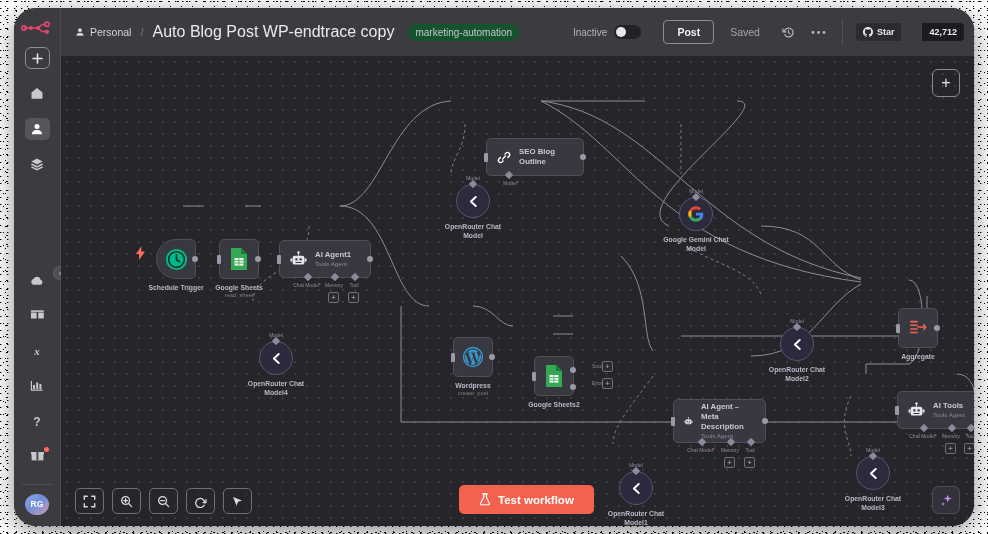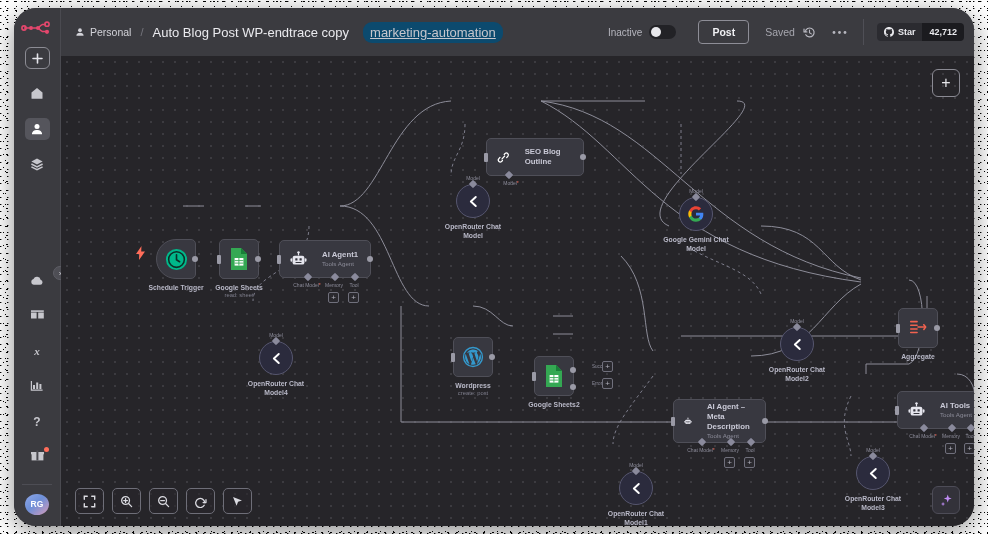--- a/index.html
+++ b/index.html
@@ -74,45 +74,45 @@
   
   #header {
     height: 48px; flex: 0 0 48px;
     display: flex; align-items: center;
     padding: 0 10px 0 14px;
     background: #3b3b40;
     gap: 0;
   }
   .crumb-user { display: flex; align-items: center; gap: 5px; color: #d3d3d9; font-size: 10.5px; }
   .crumb-sep { color: #76767e; margin: 0 9px; font-size: 11px; }
-  #wf-title { color: #eaeaee; font-size: 13px; }
+  #wf-title { color: #eaeaee; font-size: 16px; }
   #wf-tag {
-    margin-left: 14px; background: #0c4a6e; color: #c6c6cd;
-    font-size: 13px; padding: 3px 7px; border-radius: 9px; text-decoration: underline;
+    margin-left: 14px; background: #14532d; color: #c6c6cd;
+    font-size: 10px; padding: 3px 7px; border-radius: 9px;
   }
   .hdr-spacer { flex: 1; }
   #activation { display: flex; align-items: center; gap: 7px; margin-right: 22px; }
   #activation .lbl { color: #b5b5bd; font-size: 10px; }
   #toggle {
     width: 27px; height: 14px; border-radius: 7px; background: #222226;
     position: relative;
   }
   #toggle::after {
     content:''; position: absolute; left: 2px; top: 2px;
     width: 10px; height: 10px; border-radius: 50%; background: #e8e8ec;
   }
   #share-btn {
     border: 1px solid #8e8e97; border-radius: 4px;
     color: #f0f0f3; font-size: 10.5px; font-weight: bold;
     padding: 5px 13px; margin-right: 16px;
   }
-  #saved-lbl { color: #a6a6ae; font-size: 10.5px; margin-right: 8px; }
+  #saved-lbl { color: #a6a6ae; font-size: 10.5px; margin-right: 22px; }
   .hdr-icon { color: #b6b6be; font-size: 12px; margin-right: 16px; display:flex; align-items:center;}
   #hdr-divider { width: 1px; height: 26px; background: #4f4f56; margin-right: 13px; }
-  #star-widget { display: flex; align-items: stretch; border-radius: 4px; overflow: hidden; font-size: 9px; }
+  #star-widget { display: flex; align-items: stretch; border-radius: 4px; overflow: hidden; font-size: 9px; gap: 21px; }
   #star-left {
     background: #2b2b30; color: #eaeaee; padding: 4px 7px;
     display: flex; align-items: center; gap: 4px; font-weight: bold;
   }
   #star-count { background: #1b1b1f; color: #eaeaee; padding: 4px 7px; display:flex; align-items:center; font-weight: bold;}
   
   #canvas-wrap { flex: 1; position: relative; background: #262529; overflow: hidden; }
   #canvas-dots {
     position: absolute; inset: 0;
     background-image: radial-gradient(circle, #3c3b40 0.8px, transparent 0.9px);
@@ -131,21 +131,21 @@
     position: absolute; z-index: 10;
   }
   .node-box {
     background: #383840; border: 1px solid #4f4f58;
     border-radius: 5px;
     display: flex; align-items: center;
     color: #d8d8e2;
     position: relative;
   }
   .node-box.square { width: 40px; height: 40px; justify-content: center; }
-  .node-box.wide { height: 38px; padding: 16px 10px; gap: 15px; }
+  .node-box.wide { height: 38px; padding: 16px 10px; gap: 8px; }
   .node-title { font-size: 7.8px; color: #c9c9d6; font-weight: bold; line-height: 1.25; }
   .node-sub { font-size: 6.2px; color: #8b8b98; line-height: 1.3; }
   .node-label {
     position: absolute; left: 50%; transform: translateX(-50%);
     text-align: center; white-space: nowrap;
     font-size: 6.8px; color: #b9b9c8; font-weight: bold;
     line-height: 1.35; top: 100%; margin-top: 4px;
   }
   .node-label .sub { display: block; font-size: 5.8px; color: #7f7f8d; font-weight: normal; }
   
@@ -701,20 +701,27 @@
               <path d="M12.9 5v3.2H9.8" stroke="#dadae0" stroke-width="1.4" fill="none" stroke-linecap="round" stroke-linejoin="round"></path>
             </svg>
         </div>
         <div class="tb-btn">
           <svg width="13" height="13" viewBox="0 0 14 14">
               <path d="M2.2 2.2l9.6 3.6-4.2 1.6-1.6 4.2z" fill="#dadae0"></path>
             </svg>
         </div>
       </div>
 
+      <div id="test-btn">
+        <svg width="12" height="13" viewBox="0 0 14 15">
+            <path d="M5.4 1h3.2v4.2l3.4 6.4a1.3 1.3 0 0 1-1.1 2H3.1a1.3 1.3 0 0 1-1.1-2l3.4-6.4z" fill="none" stroke="#fff" stroke-width="1.4" stroke-linejoin="round"></path>
+            <path d="M4.3 1h5.4" stroke="#fff" stroke-width="1.4" stroke-linecap="round"></path>
+          </svg>
+        <span>Test workflow</span>
+      </div>
 
       <div id="ai-btn">
         <svg width="15" height="15" viewBox="0 0 16 16">
           <path d="M9.3 1.6l1.1 3.1 3.1 1.1-3.1 1.1-1.1 3.1-1.1-3.1L5.1 5.8l3.1-1.1z" fill="#c08cf5"></path>
           <path d="M4.3 9.4l.6 1.7 1.7.6-1.7.6-.6 1.7-.6-1.7-1.7-.6 1.7-.6z" fill="#c08cf5"></path>
         </svg>
       </div>
 
     </div>
   </div>

